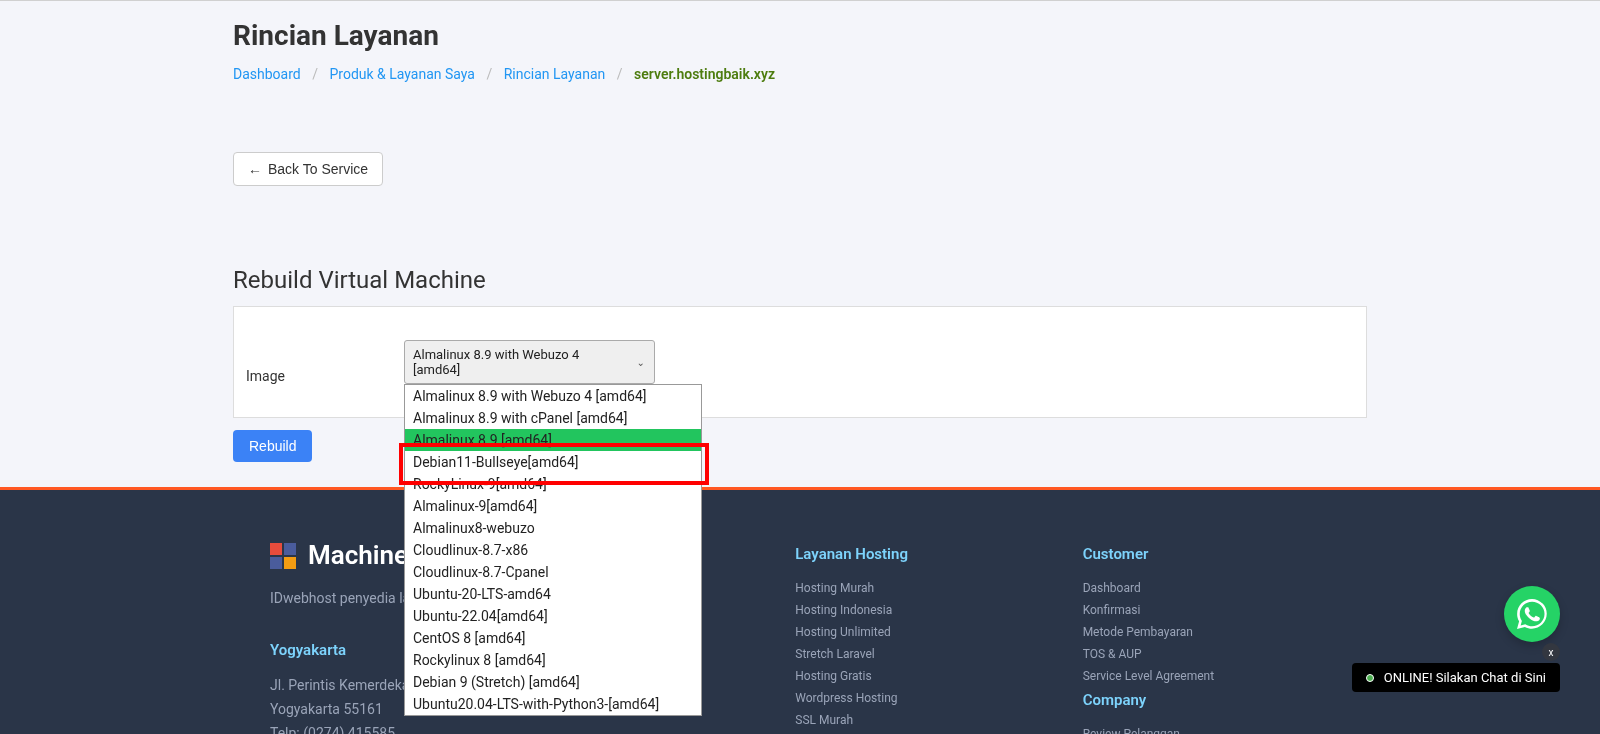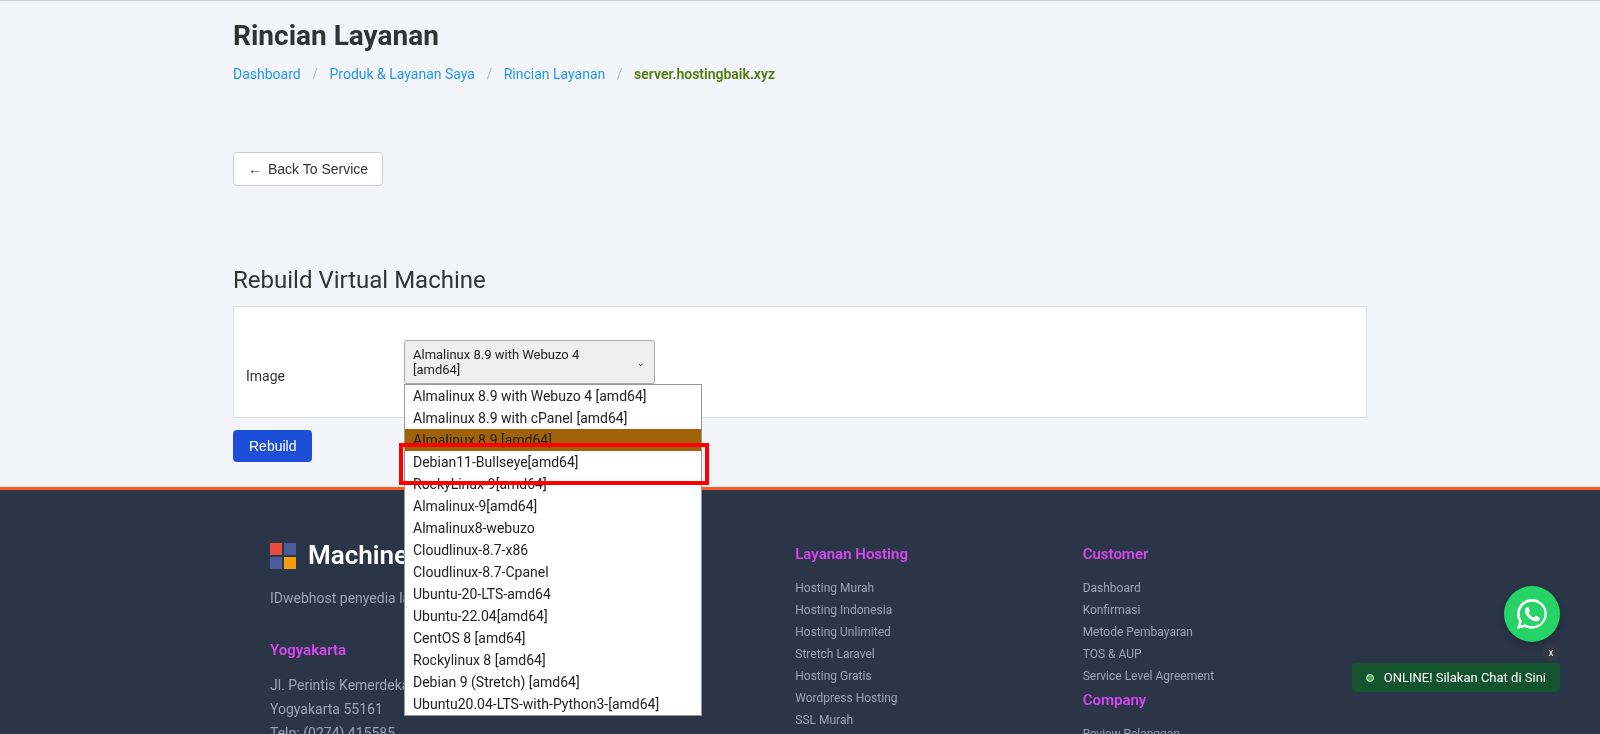--- a/index.html
+++ b/index.html
@@ -121,34 +121,34 @@
     }
     .dropdown-item {
       padding: 3px 8px;
       font-size: 14px;
       color: #222;
       cursor: pointer;
       white-space: nowrap;
       overflow: hidden;
     }
     .dropdown-item.selected {
-      background: #a16207;
+      background: #22c55e;
     }
     .highlight-box {
       position: absolute;
       top: 58px;
       left: -6px;
       width: 310px;
       height: 42px;
       border: 4px solid #ff0000;
       pointer-events: none;
       z-index: 200;
     }
     .rebuild-btn {
-      background: #1d4ed8;
+      background: #3b82f6;
       color: #fff;
       border: none;
       border-radius: 4px;
       padding: 8px 16px;
       font-size: 14px;
       cursor: pointer;
       margin-top: 12px;
     }
     .footer-divider {
       height: 3px;
@@ -185,21 +185,21 @@
     .logo-icon {
       display: inline-flex;
       margin-right: 10px;
     }
     .footer-desc {
       color: #9aa4b8;
       font-size: 14px;
       margin-bottom: 35px;
     }
     .footer-heading {
-      color: #d946ef;
+      color: #7dd3fc;
       font-size: 15px;
       font-weight: 600;
       margin-bottom: 18px;
       margin-top: 5px;
     }
     .footer-heading.mt {
     }
     .footer-link {
       color: #9aa4b8;
       font-size: 12px;
@@ -241,21 +241,21 @@
       align-items: center;
       justify-content: center;
       font-size: 10px;
       cursor: pointer;
       z-index: 301;
     }
     .chat-widget {
       position: fixed;
       right: 40px;
       bottom: 42px;
-      background: #14532d;
+      background: #000000;
       color: #fff;
       padding: 7px 14px;
       border-radius: 4px;
       font-size: 13px;
       display: flex;
       align-items: center;
       cursor: pointer;
       z-index: 300;
     }
     .chat-status {

